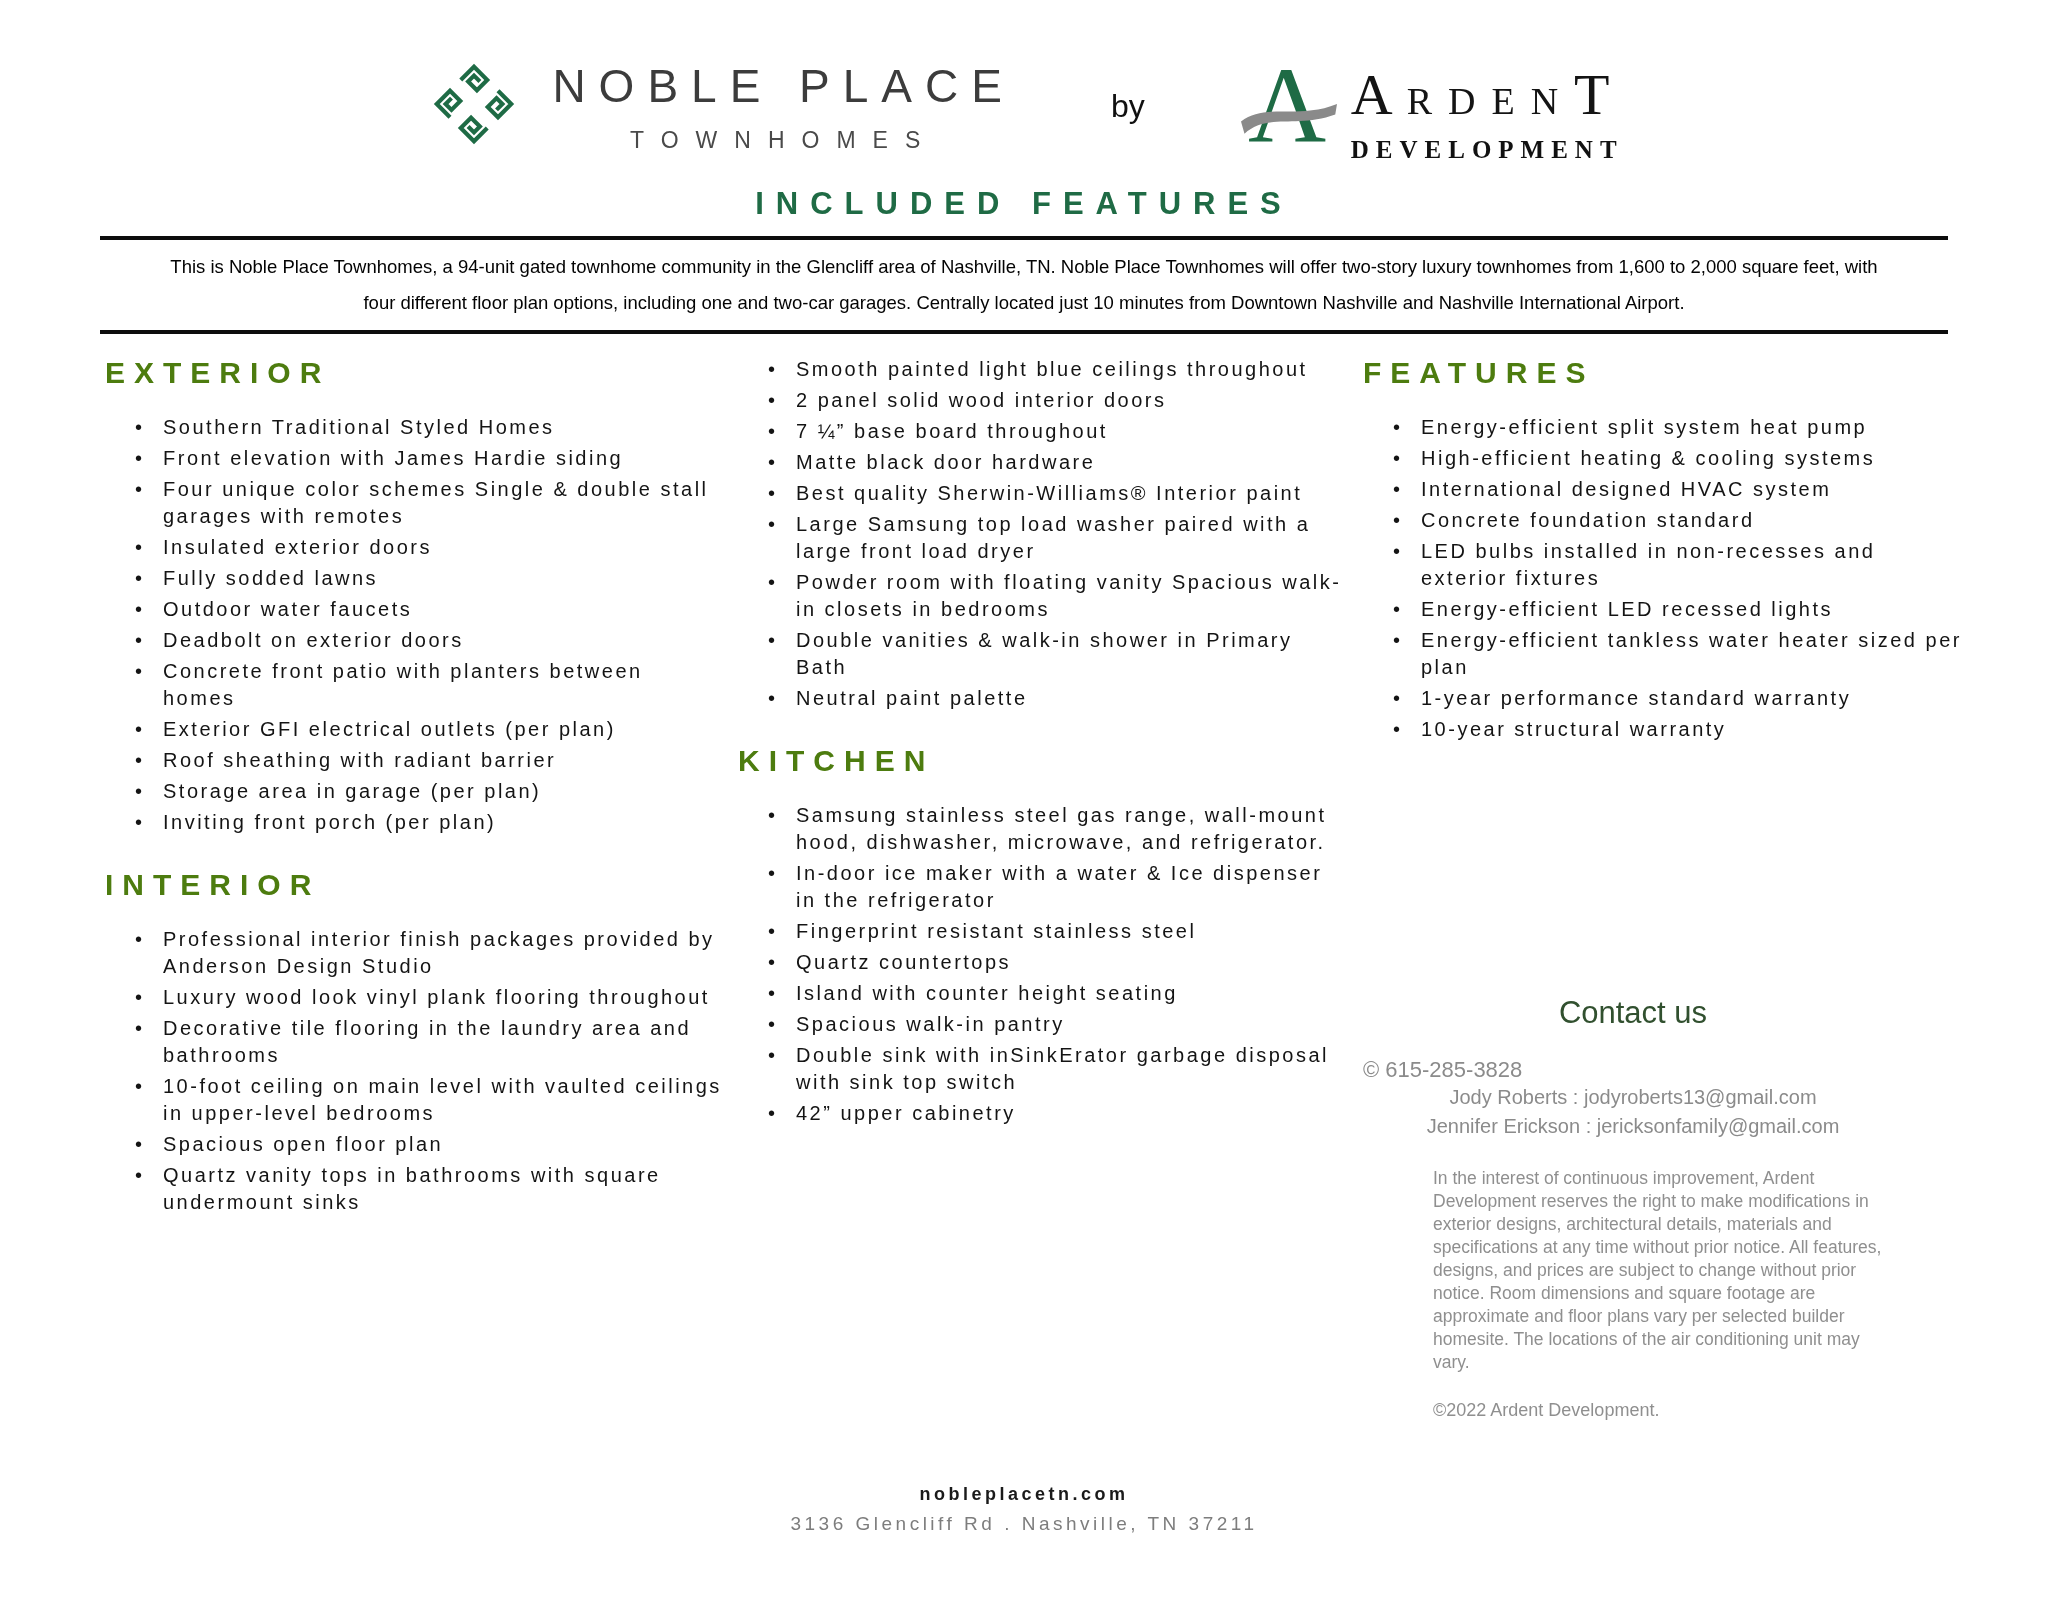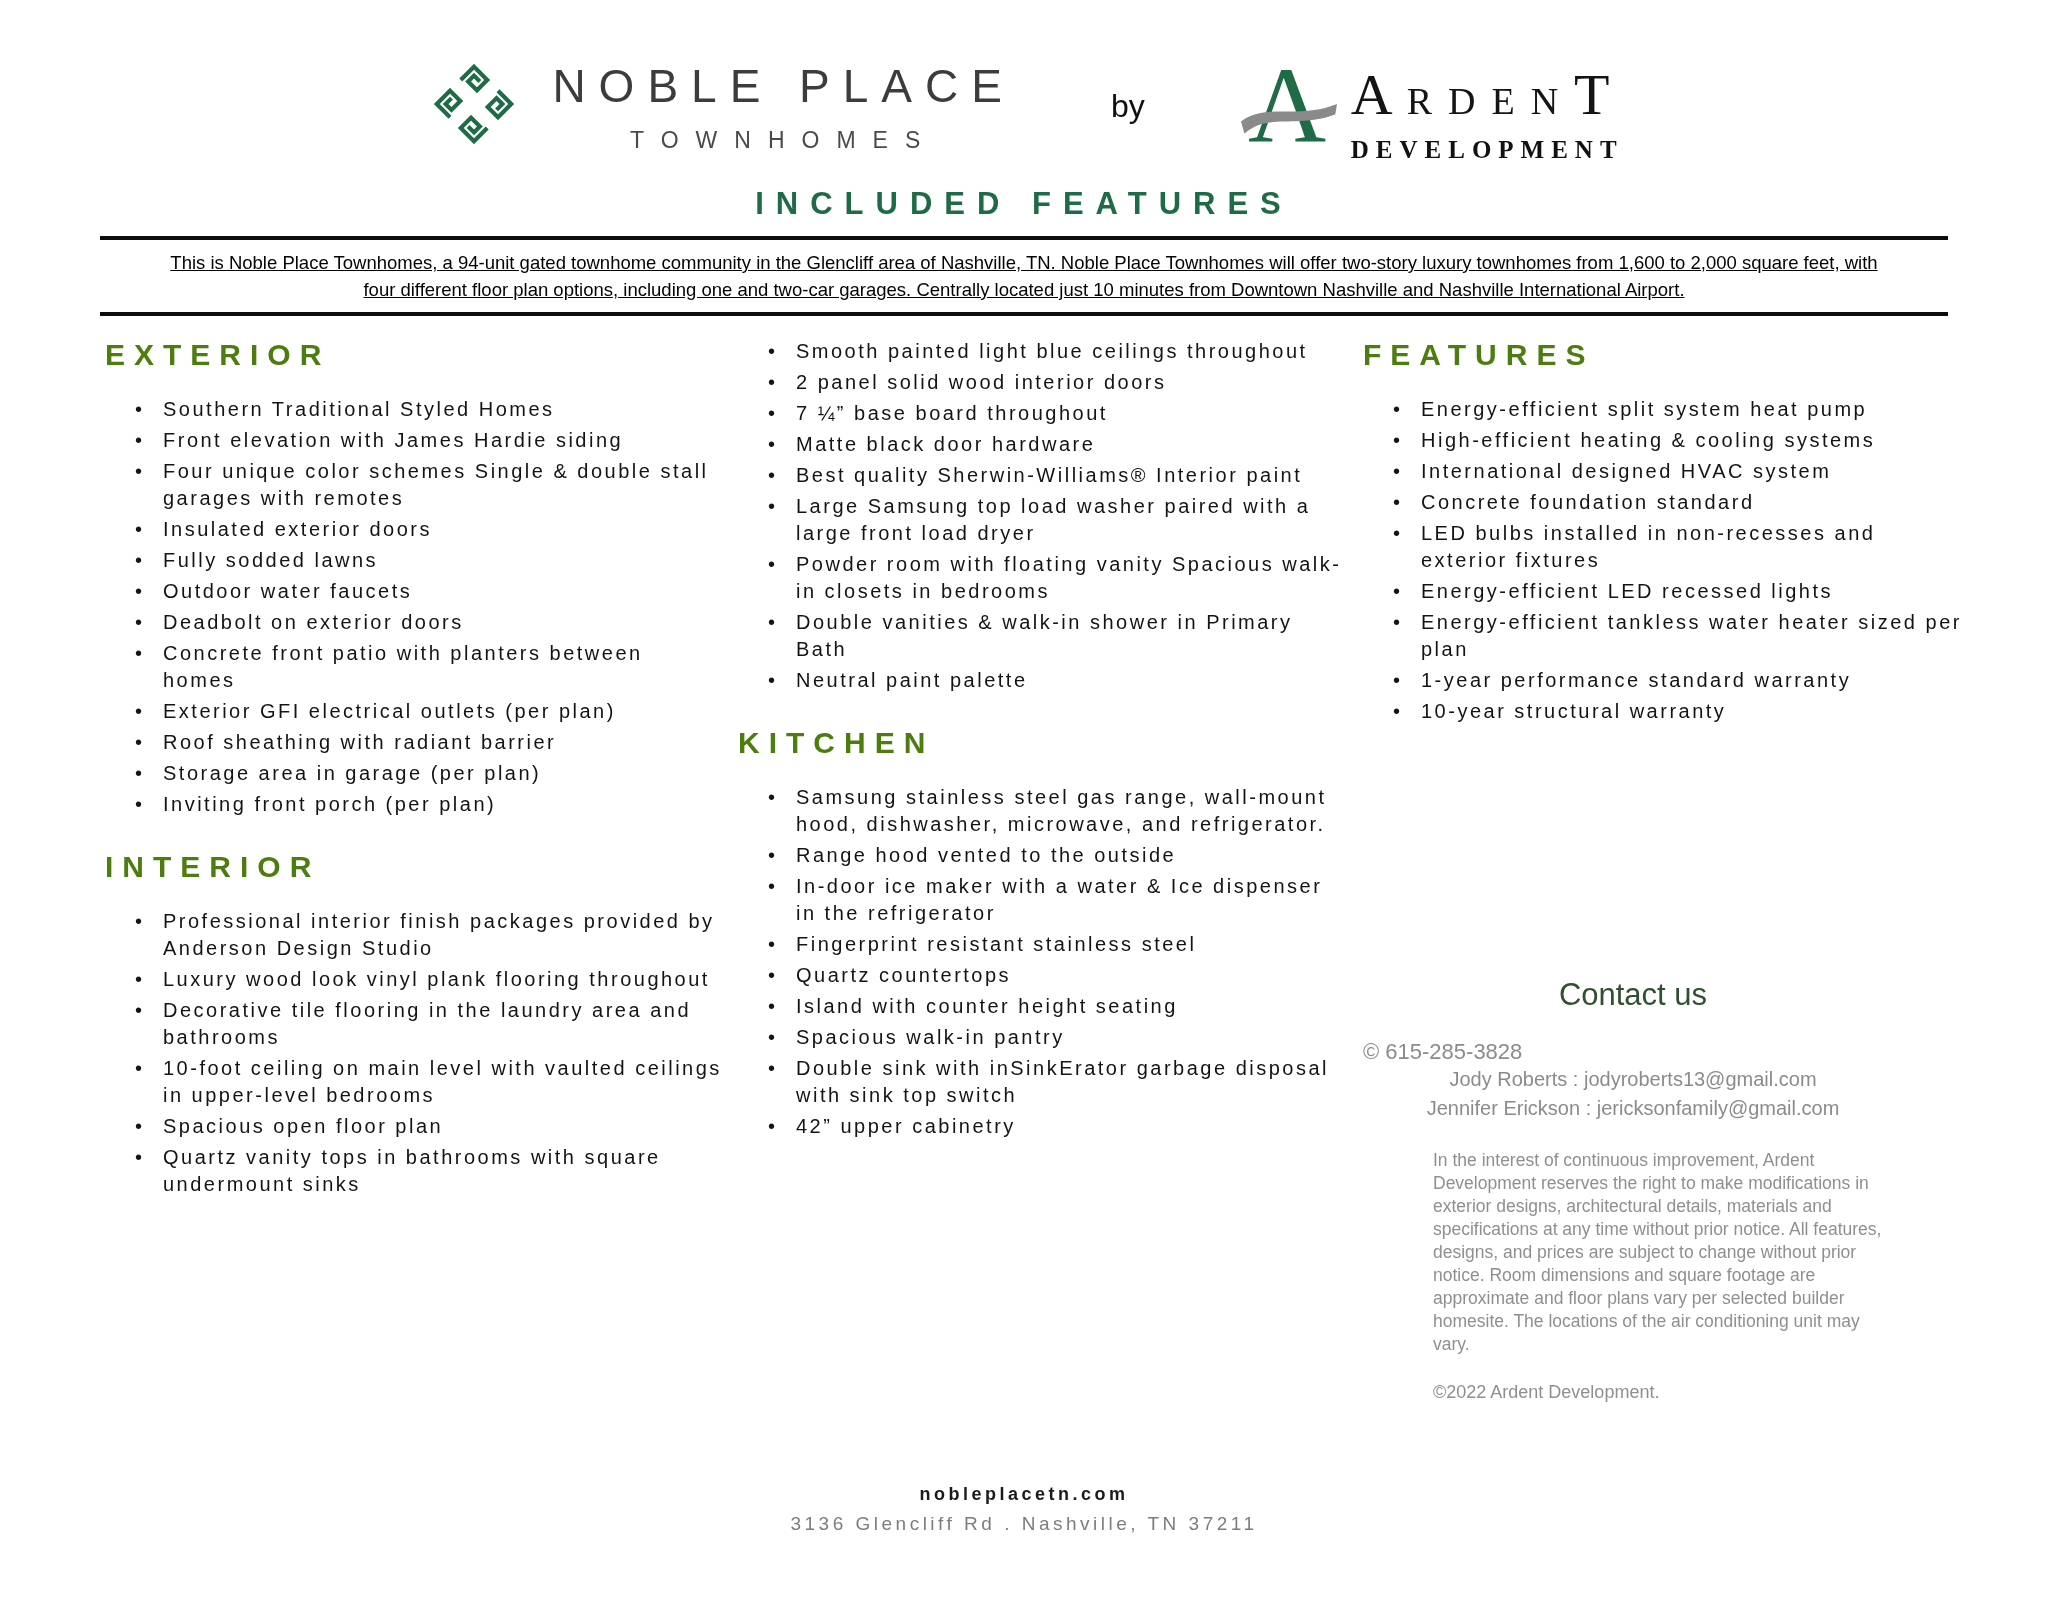--- a/index.html
+++ b/index.html
@@ -37,22 +37,22 @@
     font-family:"Liberation Serif", serif;font-weight:bold;
     font-size:25px;letter-spacing:7px;color:#111;margin-top:8px;white-space:nowrap;
   }
   
   .page-title{
     text-align:center;color:#1f6b45;font-size:31px;font-weight:bold;
     letter-spacing:12px;margin:22px 0 14px 0;
   }
   .rule{height:4px;background:#0d0d0d;margin:0 100px;}
   .intro{
-    text-align:center;font-size:18.5px;line-height:27px;color:#030303;
-    margin:9px 170px 9px 170px;font-weight:400;text-decoration:underline;
+    text-align:center;font-size:18.5px;line-height:36px;color:#030303;
+    margin:9px 170px 9px 170px;font-weight:400;
   }
   
   .columns{
     display:grid;grid-template-columns:618px 610px 600px;
     column-gap:15px;margin:22px 0 0 105px;align-items:start;
   }
   h2.sec-heading{
     color:#4d7c0f;font-size:30px;font-weight:bold;letter-spacing:9px;
     margin:0 0 24px 0;line-height:34px;
   }
@@ -203,21 +203,20 @@
             <li>Large Samsung top load washer paired with a large front load dryer</li>
             <li>Powder room with floating vanity Spacious walk-in closets in bedrooms</li>
             <li>Double vanities &amp; walk-in shower in Primary Bath</li>
             <li>Neutral paint palette</li>
           </ul>
       </section>
       <section class="sec">
         <h2 class="sec-heading">KITCHEN</h2>
         <ul class="feature-list">
             <li>Samsung stainless steel gas range, wall-mount hood, dishwasher, microwave, and refrigerator.</li>
-            <li>Range hood vented to the outside</li>
             <li>In-door ice maker with a water &amp; Ice dispenser in the refrigerator</li>
             <li>Fingerprint resistant stainless steel</li>
             <li>Quartz countertops</li>
             <li>Island with counter height seating</li>
             <li>Spacious walk-in pantry</li>
             <li>Double sink with inSinkErator garbage disposal with sink top switch</li>
             <li>42” upper cabinetry</li>
           </ul>
       </section>
     </div>

